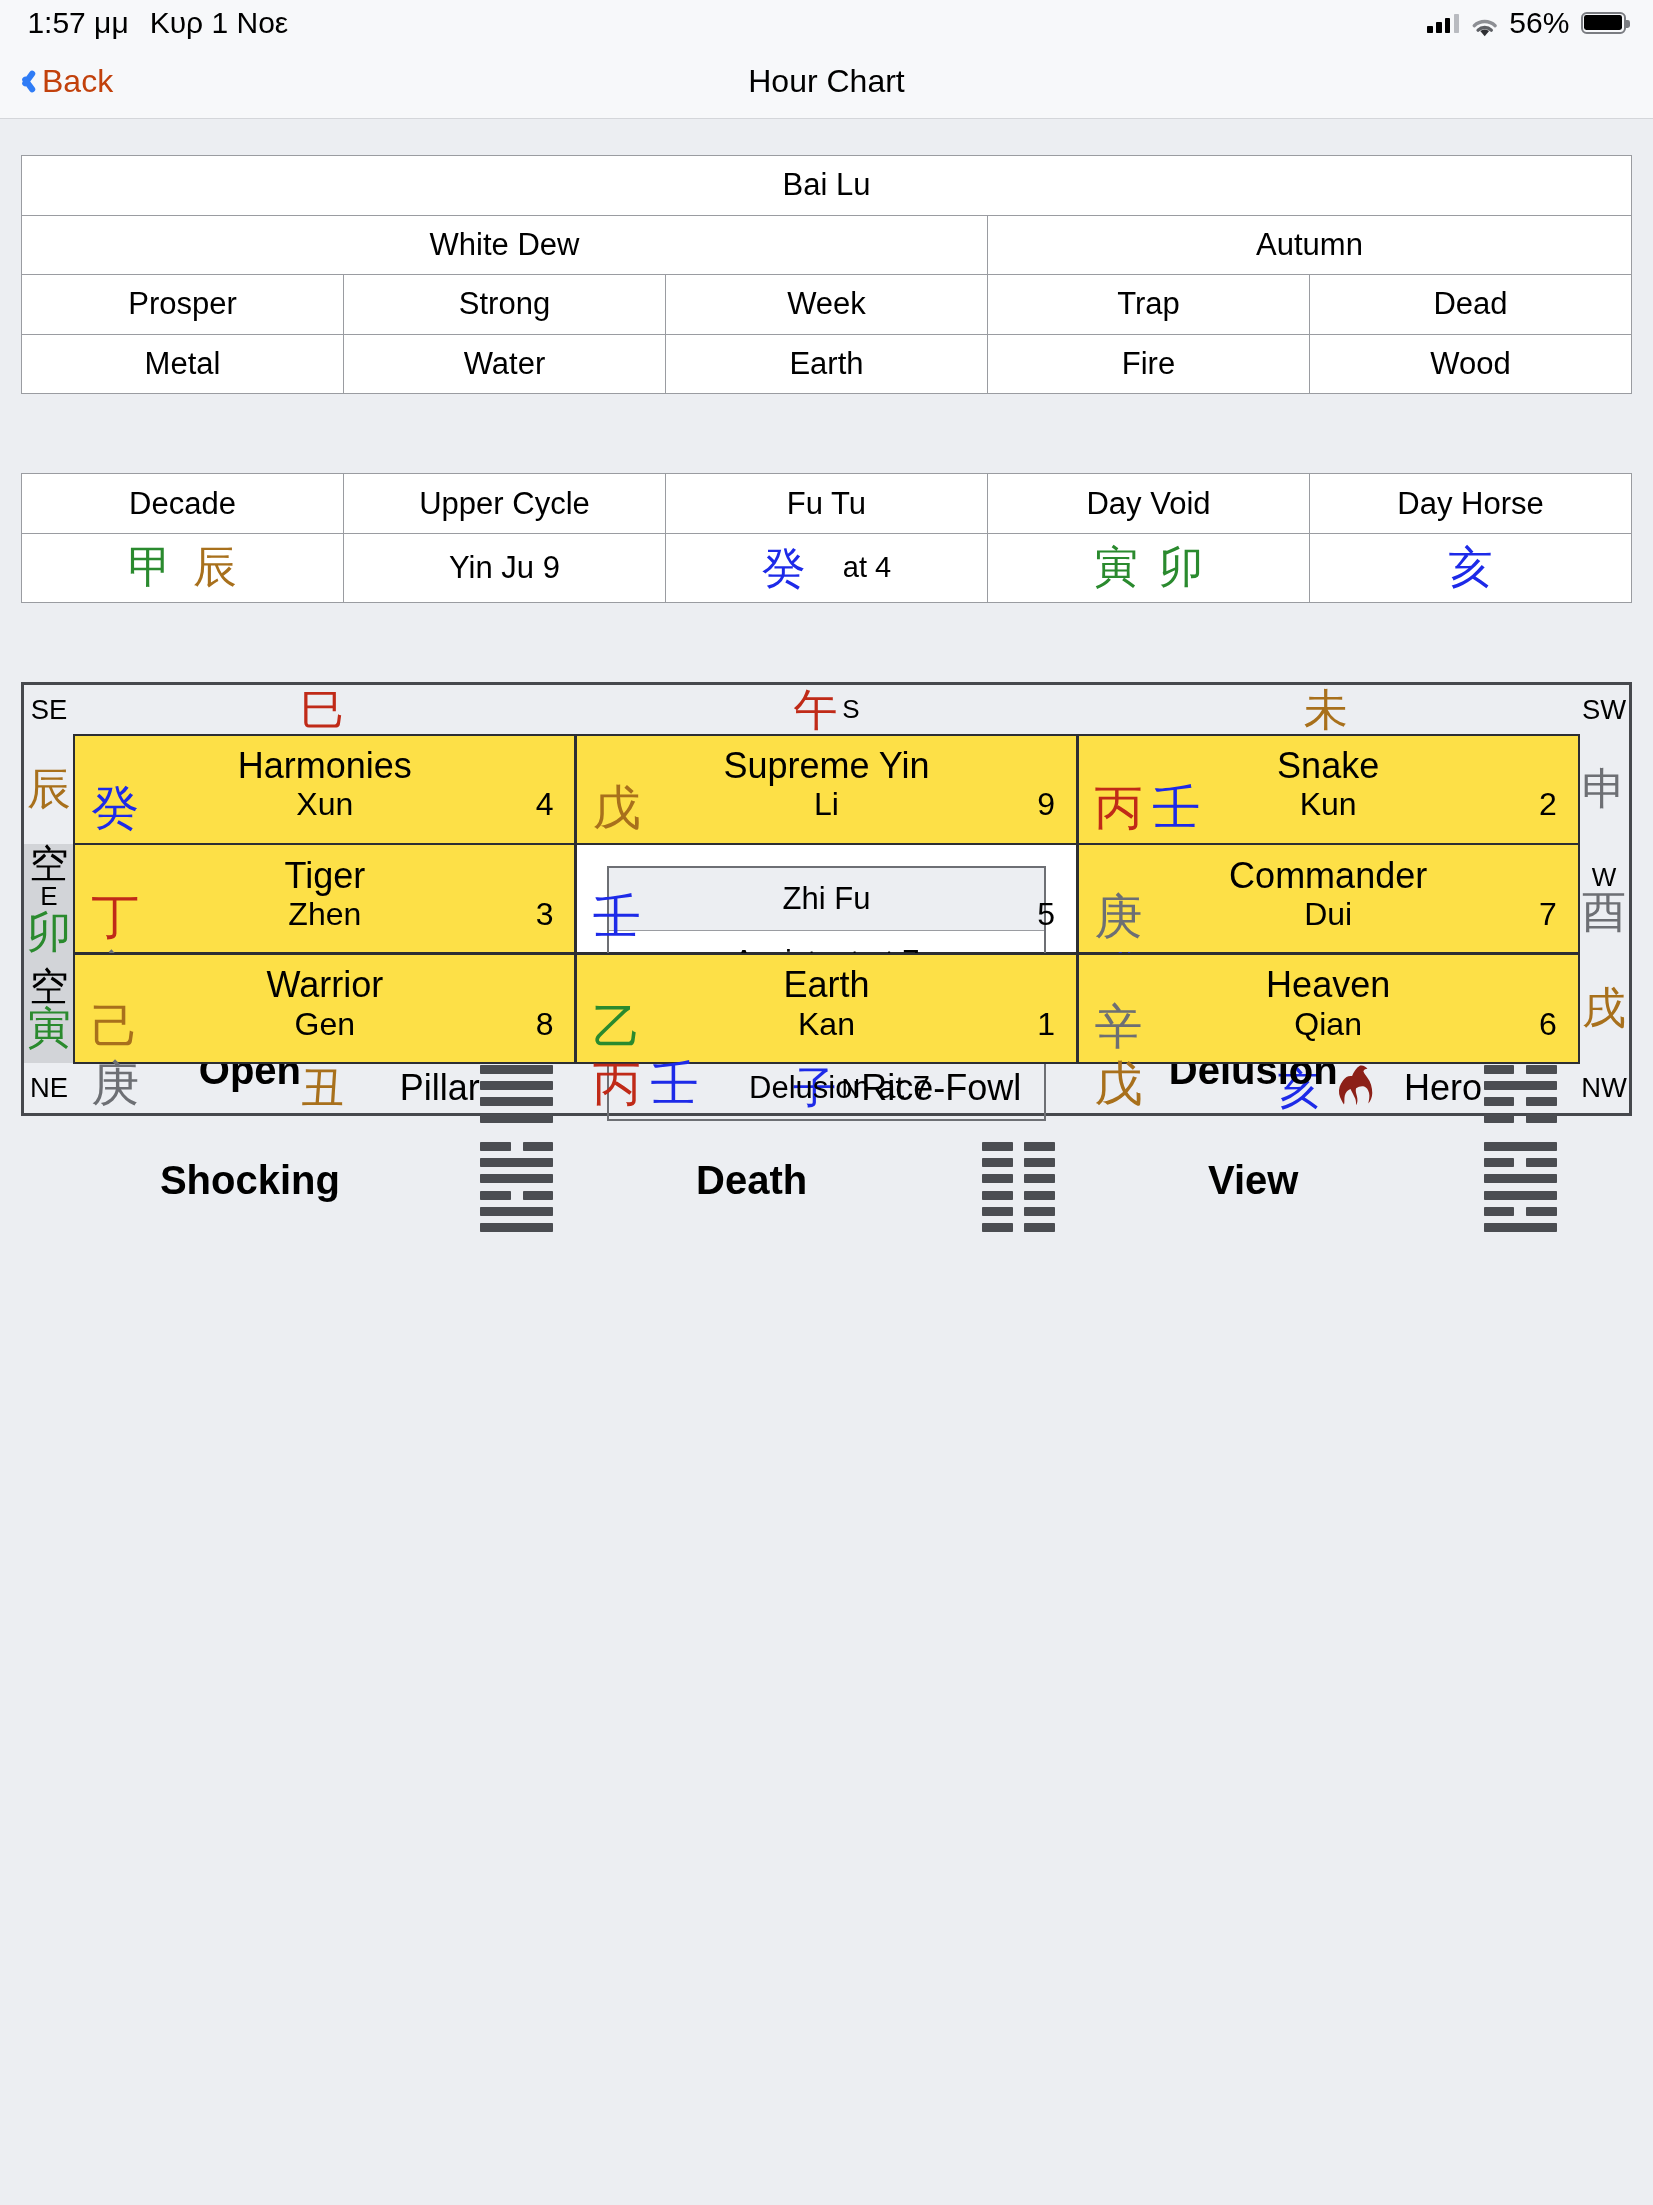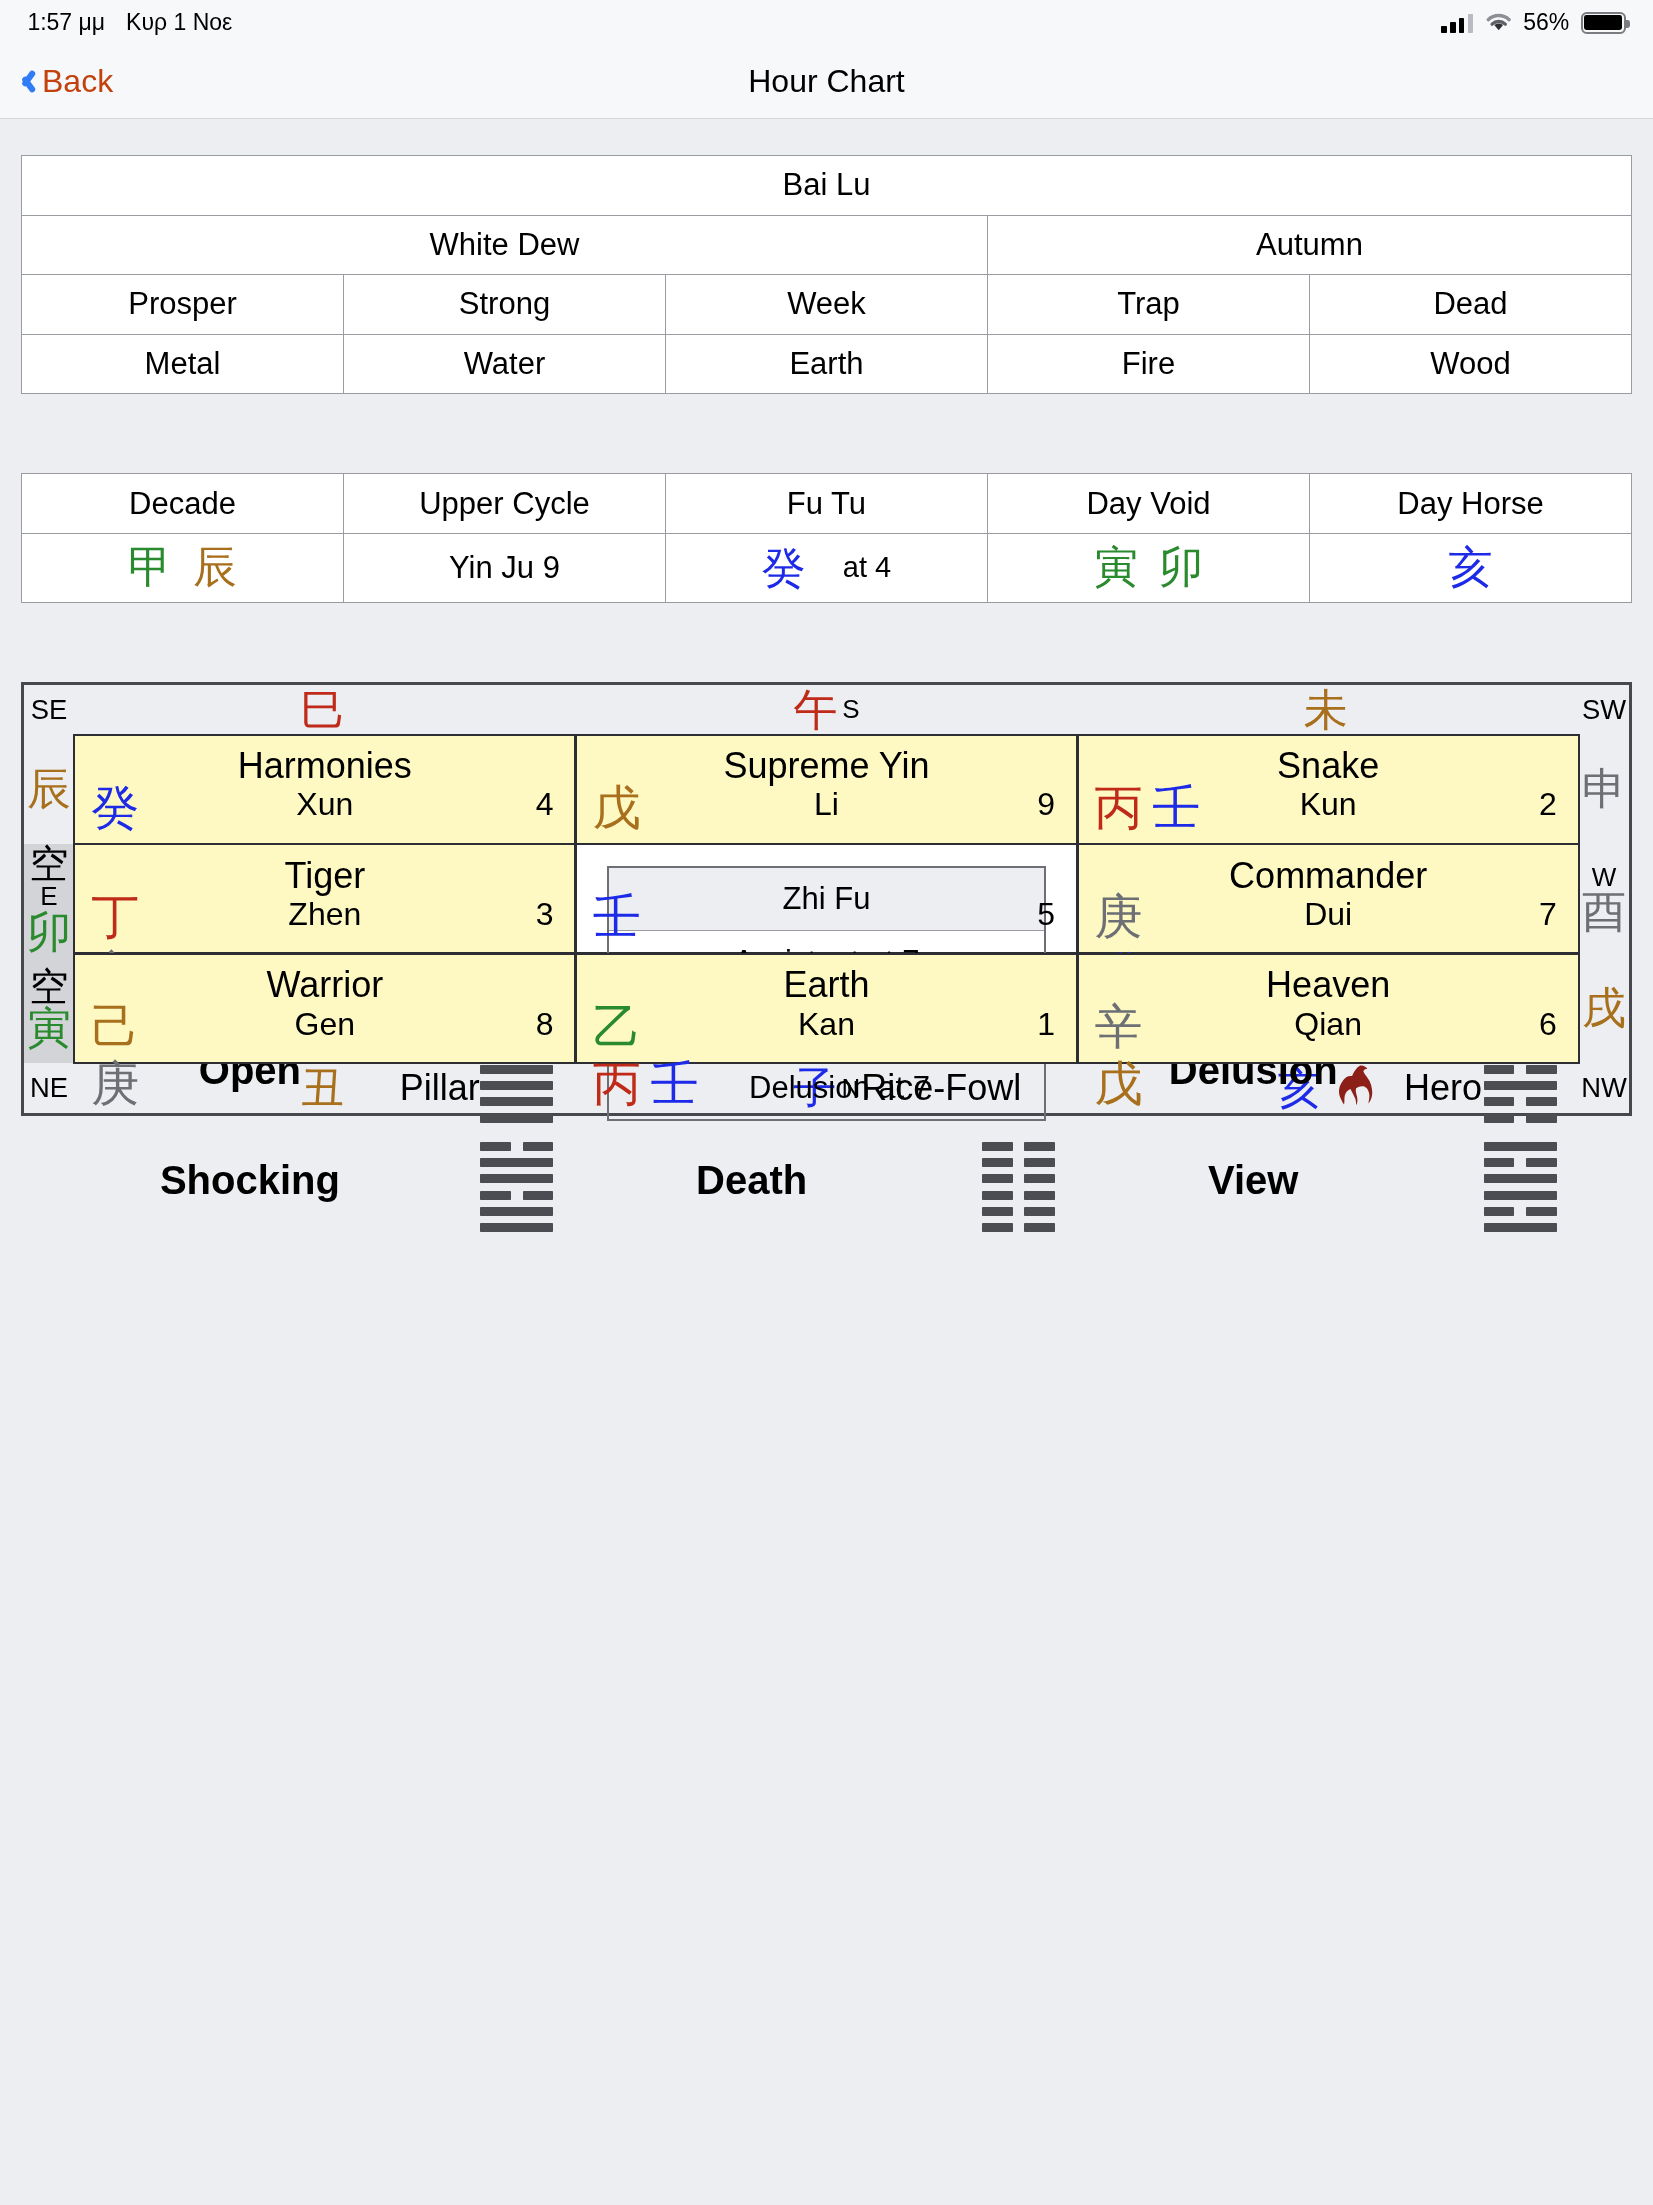--- a/index.html
+++ b/index.html
@@ -8,21 +8,21 @@
     background: #eceef2;
     font-family: "Liberation Sans", sans-serif;
     -webkit-font-smoothing: antialiased;
   }
   
   .statusbar {
     height: 45px; width: 100%;
     display: flex; align-items: center;
     padding: 0 27.4px;
     background: #f7f8fa;
-    font-size: 23px; color: #000;
+    font-size: 30px; color: #000;
   }
   .sb-left { display: flex; align-items: center; gap: 21px; }
   .sb-right { margin-left: auto; display: flex; align-items: center; gap: 11.3px; }
   .bars { display: flex; align-items: flex-end; gap: 3.2px; height: 21px; }
   .bars i { display: block; width: 5.7px; background: #000; border-radius: 0.8px; }
   .bars i:nth-child(1) { height: 7.3px; }
   .bars i:nth-child(2) { height: 11.3px; }
   .bars i:nth-child(3) { height: 15.3px; }
   .bars i:nth-child(4) { height: 19.4px; background: #b9bbc0; }
   .wifi { width: 27.4px; height: 21px; position: relative; }
@@ -104,21 +104,21 @@
     background: #eceef2; font-size: 27.4px; color: #000;
   }
   .edge.sh { background: #d2d4d8; }
   .corner { font-size: 27.4px; display:flex; align-items:center; justify-content:center; color:#000; }
   .edge-inner { display:flex; flex-direction:column; align-items:center; justify-content:center; line-height:1.02; }
   .edge-row { display: flex; align-items: center; justify-content: center; gap: 4.8px; }
   .dirmark { font-size: 26px; color: #000; }
 
   
   .palace {
-    background: #fef9c3;
+    background: #fde047;
     border: 2.4px solid #2c2e33;
     position: relative;
     margin: -0.8px;
   }
   .p-god { position: absolute; top: 9.7px; left: 0; right: 0; text-align: center; font-size: 36px; color: #000; }
   .p-star { position: absolute; top: 96px; left: 50%; width: 46%; text-align: center; font-size: 36px; color: #000; margin-top: 16px; }
   .p-door { position: absolute; top: 203px; left: 4%; width: 62%; text-align: center; font-size: 40px; font-weight: bold; color: #000; }
   .p-tri  { position: absolute; bottom: 19.4px; left: 0; right: 0; text-align: center; font-size: 32px; color: #000; }
   .p-num  { position: absolute; bottom: 19.4px; right: 21px; font-size: 32px; color: #000; }
   .p-tl   { position: absolute; top: 105px; left: 16px; display: flex; gap: 9.7px; }

